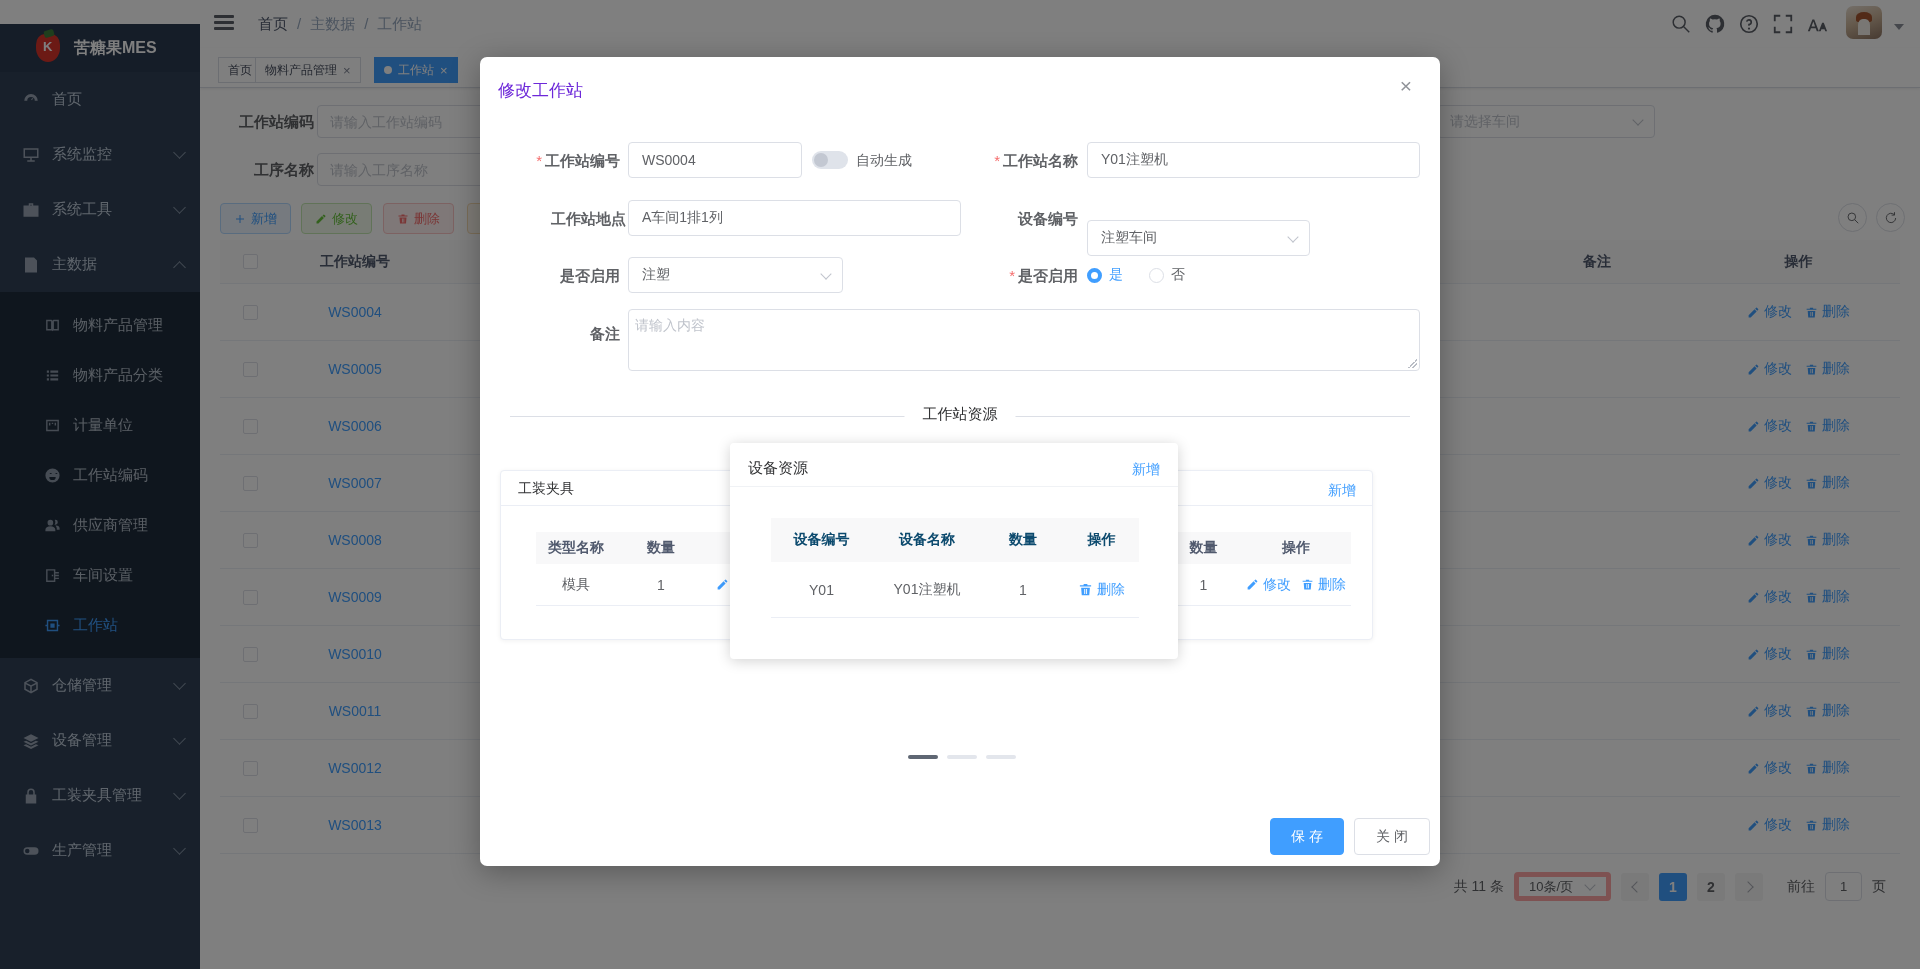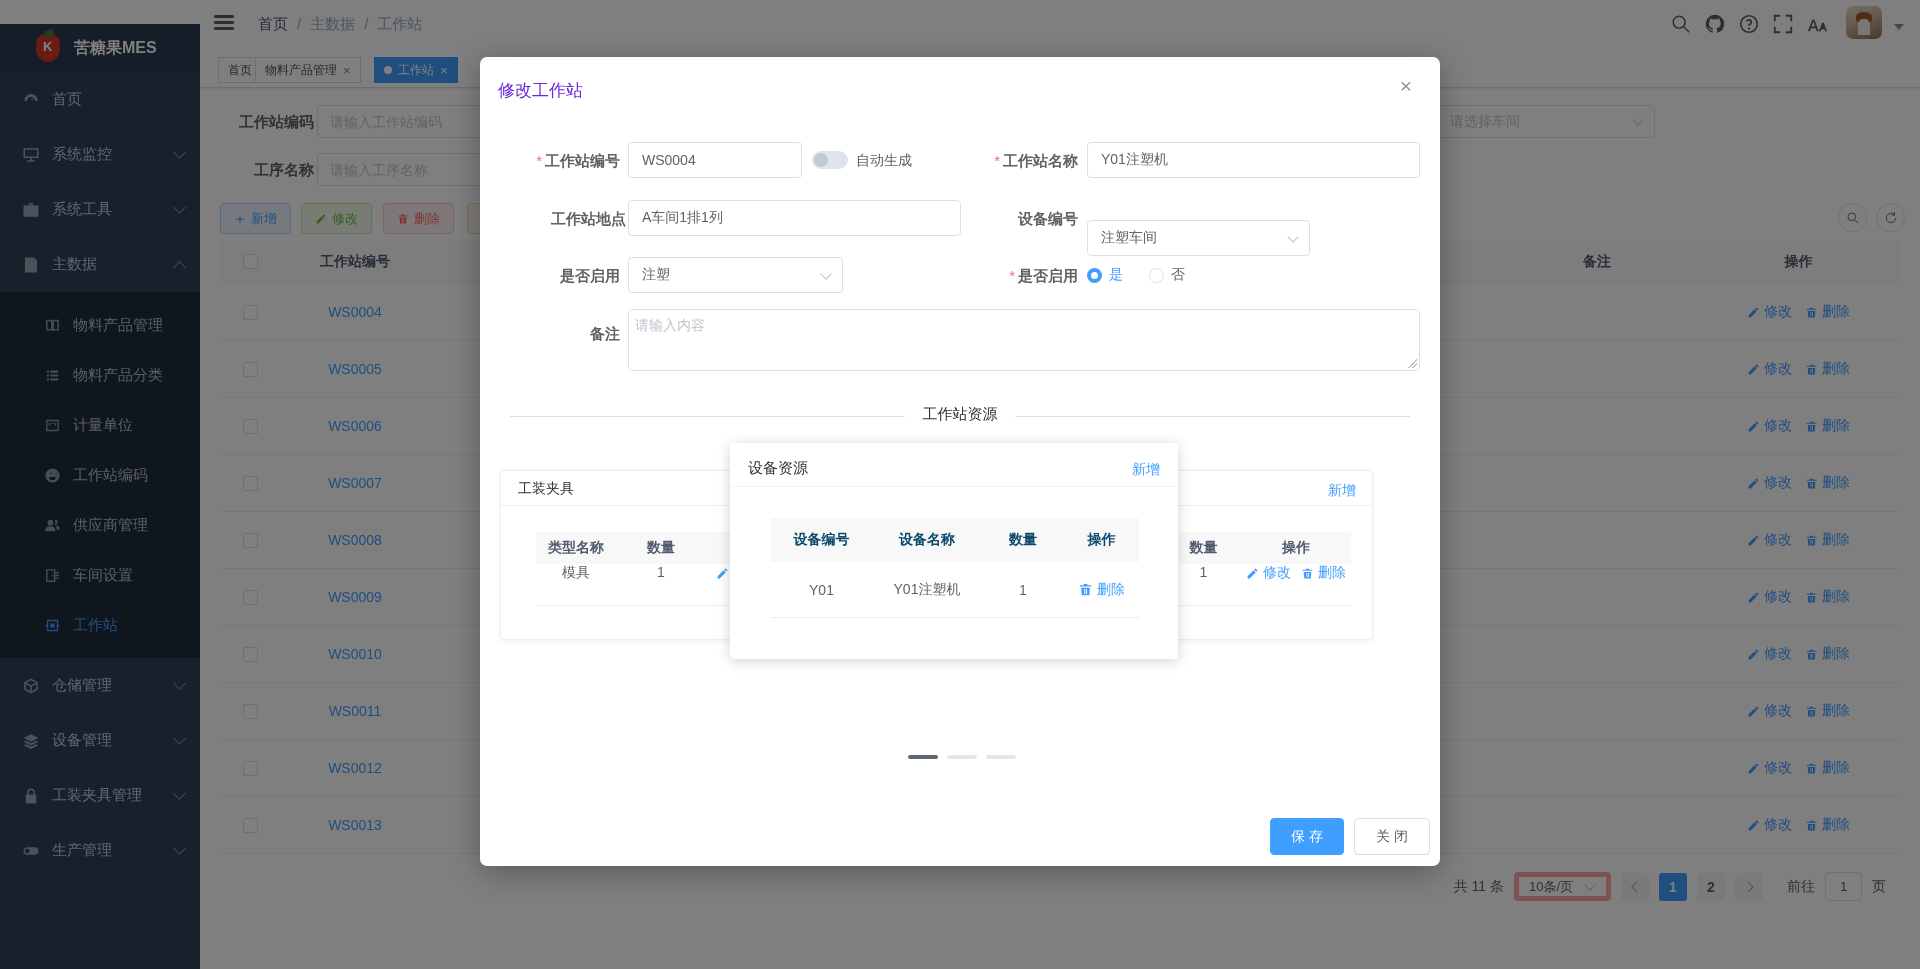--- a/index.html
+++ b/index.html
@@ -95,21 +95,21 @@
   .m-textarea { position:absolute; border:1px solid #dcdfe6; border-radius:4px; padding:7px 6px; font-size:14px; color:#c0c4cc; background:#fff;}
   .ta-grip { position:absolute; right:2px; bottom:2px; width:9px; height:9px;
     background:linear-gradient(135deg,transparent 50%,#b9bdc5 50%,#b9bdc5 58%,transparent 58%,transparent 72%,#b9bdc5 72%,#b9bdc5 80%,transparent 80%);}
   .divider { position:absolute; left:30px; right:30px; top:359px; border-top:1px solid #dcdfe6;}
   .div-chip { position:absolute; left:50%; top:348px; transform:translateX(-50%); background:#fff; padding:0 18px; font-size:15px; color:#303133;}
   .panel { position:absolute; background:#fff; border:1px solid #ebeef5; border-radius:4px; box-shadow:0 1px 5px rgba(0,0,0,.06);}
   .p-title { position:absolute; left:17px; top:9px; font-size:14px; color:#303133;}
   .p-hr { position:absolute; left:0; right:0; top:34px; border-top:1px solid #ebeef5;}
   .p-add { position:absolute; right:16px; top:11px; color:#409eff; font-size:14px; cursor:pointer;}
   .pt-hrow { position:absolute; display:flex; height:32px; background:#f8f8f9; align-items:center; font-weight:bold; color:#515a6e; font-size:14px;}
-  .pt-row { position:absolute; display:flex; height:42px; align-items:flex-start; border-bottom:1px solid #ebeef5; font-size:14px; color:#606266;}
+  .pt-row { position:absolute; display:flex; height:42px; align-items:center; border-bottom:1px solid #ebeef5; font-size:14px; color:#606266;}
   .popup { position:absolute; left:250px; top:386px; width:448px; height:216px; background:#fff; border-radius:4px; z-index:3; box-shadow:0 2px 14px rgba(0,0,0,.18);}
   .pop-title { position:absolute; left:18px; top:16px; font-size:15px; color:#303133;}
   .pop-add { position:absolute; right:18px; top:18px; color:#409eff; font-size:14px; cursor:pointer;}
   .pop-hr { position:absolute; left:0; right:0; top:43px; border-top:1px solid #f0f2f5;}
   .pop-hrow { position:absolute; left:41px; top:75px; width:368px; display:flex; height:44px; background:#f8f8f9; align-items:center; font-weight:bold; color:#0c4a6e; font-size:14px;}
   .pop-row { position:absolute; left:41px; top:119px; width:368px; display:flex; height:56px; align-items:center; border-bottom:1px solid #ebeef5; font-size:14px; color:#606266;}
   .dots { position:absolute; top:698px; left:428px; display:flex; gap:9px;}
   .dash { width:30px; height:4px; border-radius:2px; background:#e3e6ec; cursor:pointer;}
   .dash.on { background:#5f6773; }
   .m-btn { position:absolute; height:37px; border-radius:4px; font-size:14px; display:flex; align-items:center; justify-content:center; cursor:pointer;}

